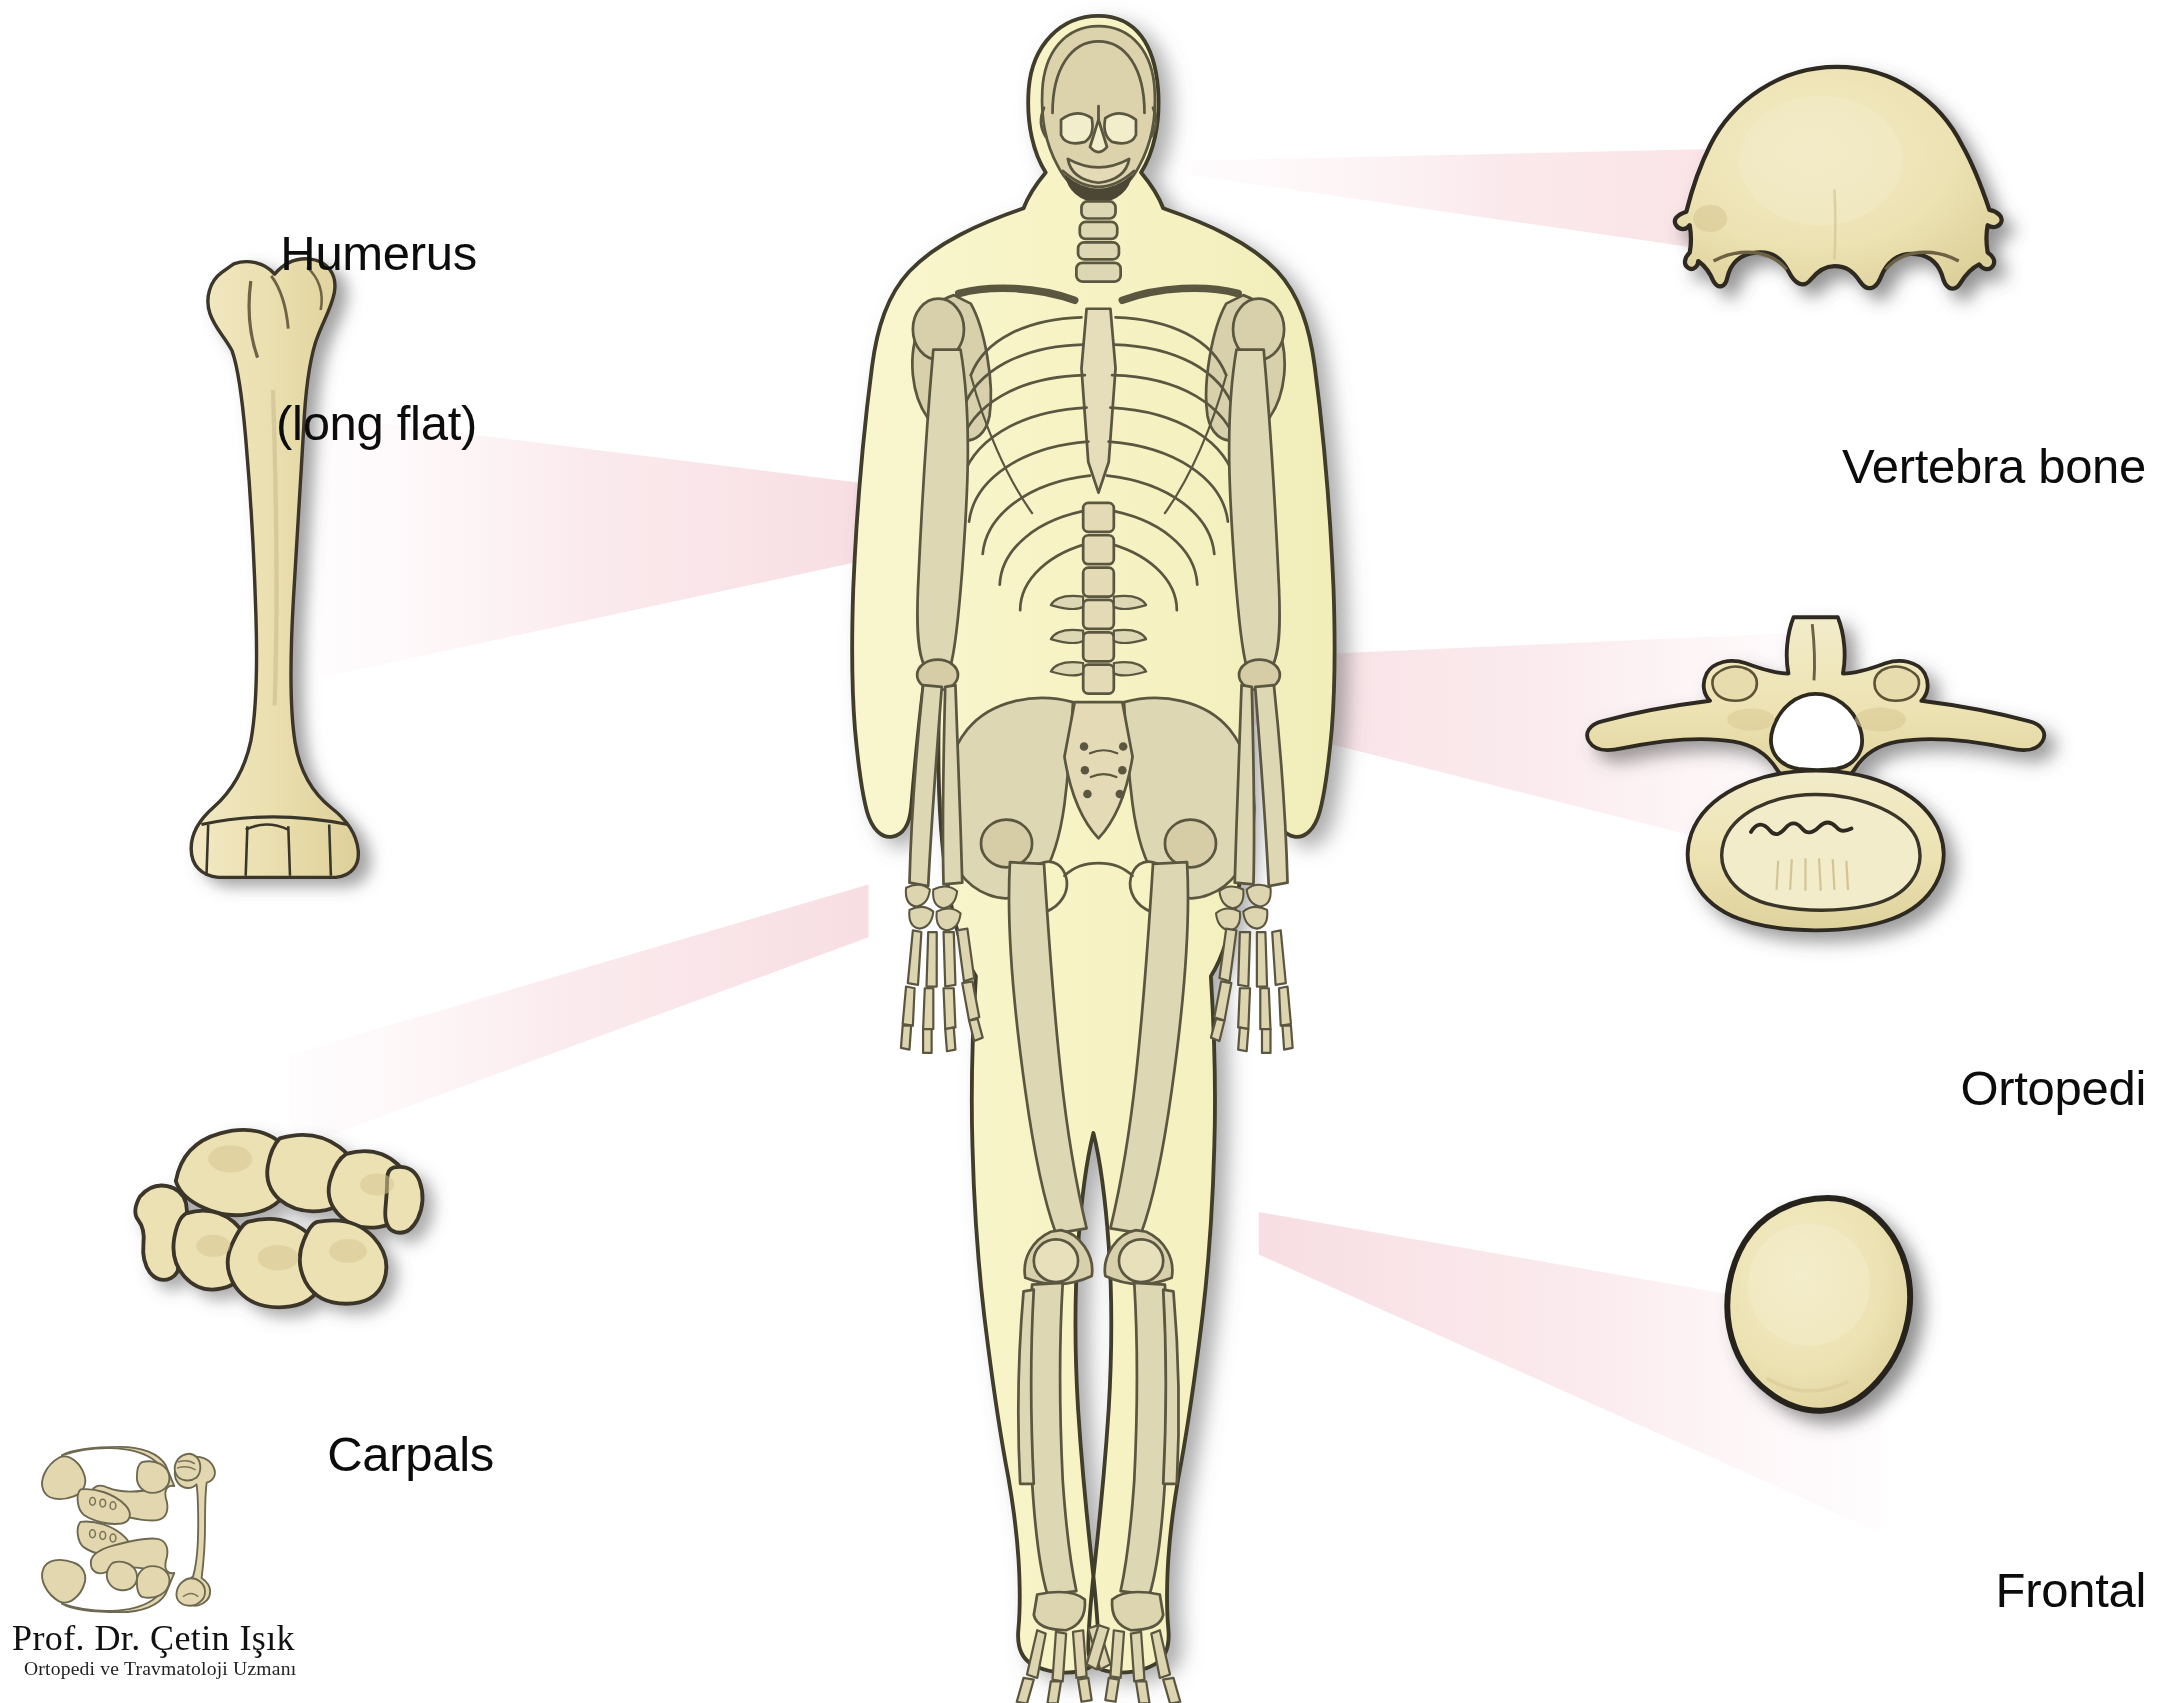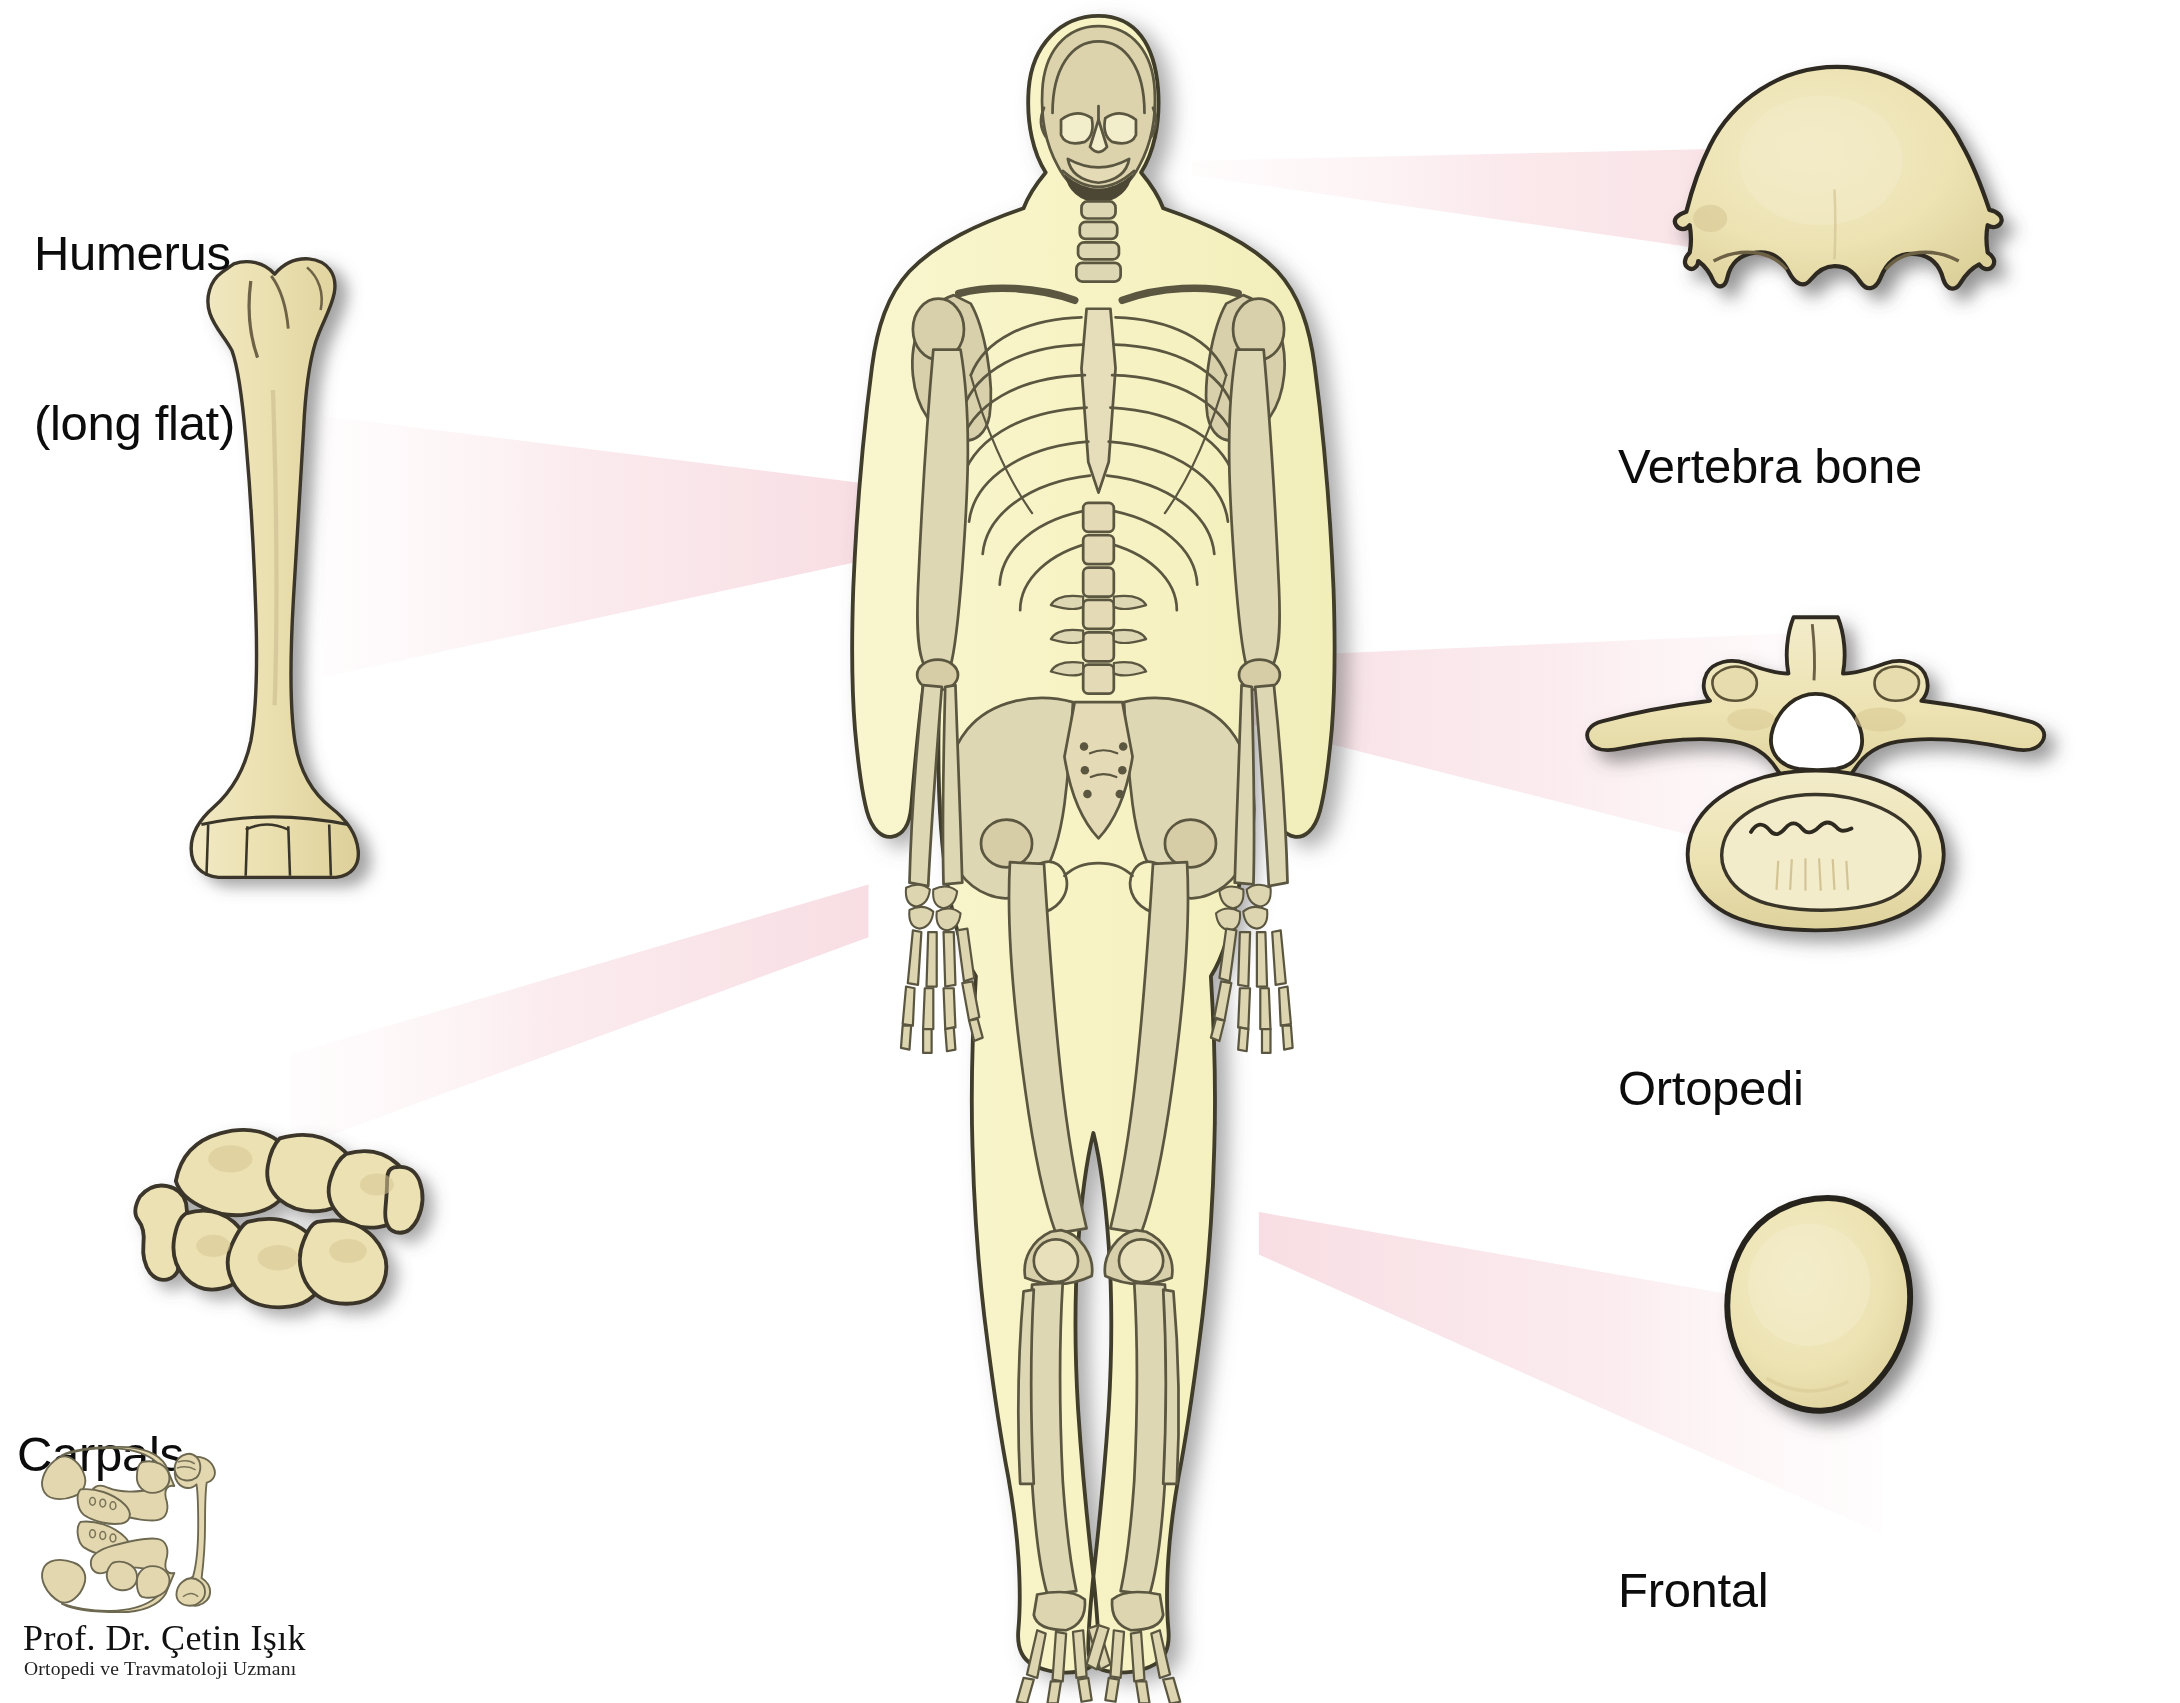--- a/index.html
+++ b/index.html
@@ -5,21 +5,21 @@
   html,body{margin:0;padding:0;background:#ffffff;}
   #stage{
     position:relative;
     width:2181px;height:1704px;
     background:#ffffff;
     overflow:hidden;
     font-family:"Liberation Sans", sans-serif;
   }
   .label{
     position:absolute;
-    text-align:left;
+    text-align:right;
     color:#0c0c0c;
     font-size:49px;
     line-height:1.16;
     font-weight:400;
     letter-spacing:-0.3px;
     white-space:pre;
   }
   .label .ln{display:block;}
 
   .ray{position:absolute;pointer-events:none;}
@@ -752,18 +752,18 @@
         </g>
 
         <g stroke="#7a7458" stroke-width="1.6" fill="none">
           <path d="M172 26 q12 -4 20 2"></path>
           <path d="M171 33 q12 -4 22 2"></path>
           <path d="M178 184 q10 -8 18 0"></path>
         </g>
       </svg>
     </div>
 
-    <div class="wm-name" style="position:absolute;left:0px;top:177px;margin-left:11px;">Prof. Dr. Çetin Işık</div>
+    <div class="wm-name" style="position:absolute;left:0px;top:177px;">Prof. Dr. Çetin Işık</div>
     <div class="wm-sub" style="position:absolute;left:12px;top:220px;">Ortopedi ve Travmatoloji Uzmanı</div>
   </div>
 
 </div>
 
 
 </body></html>

